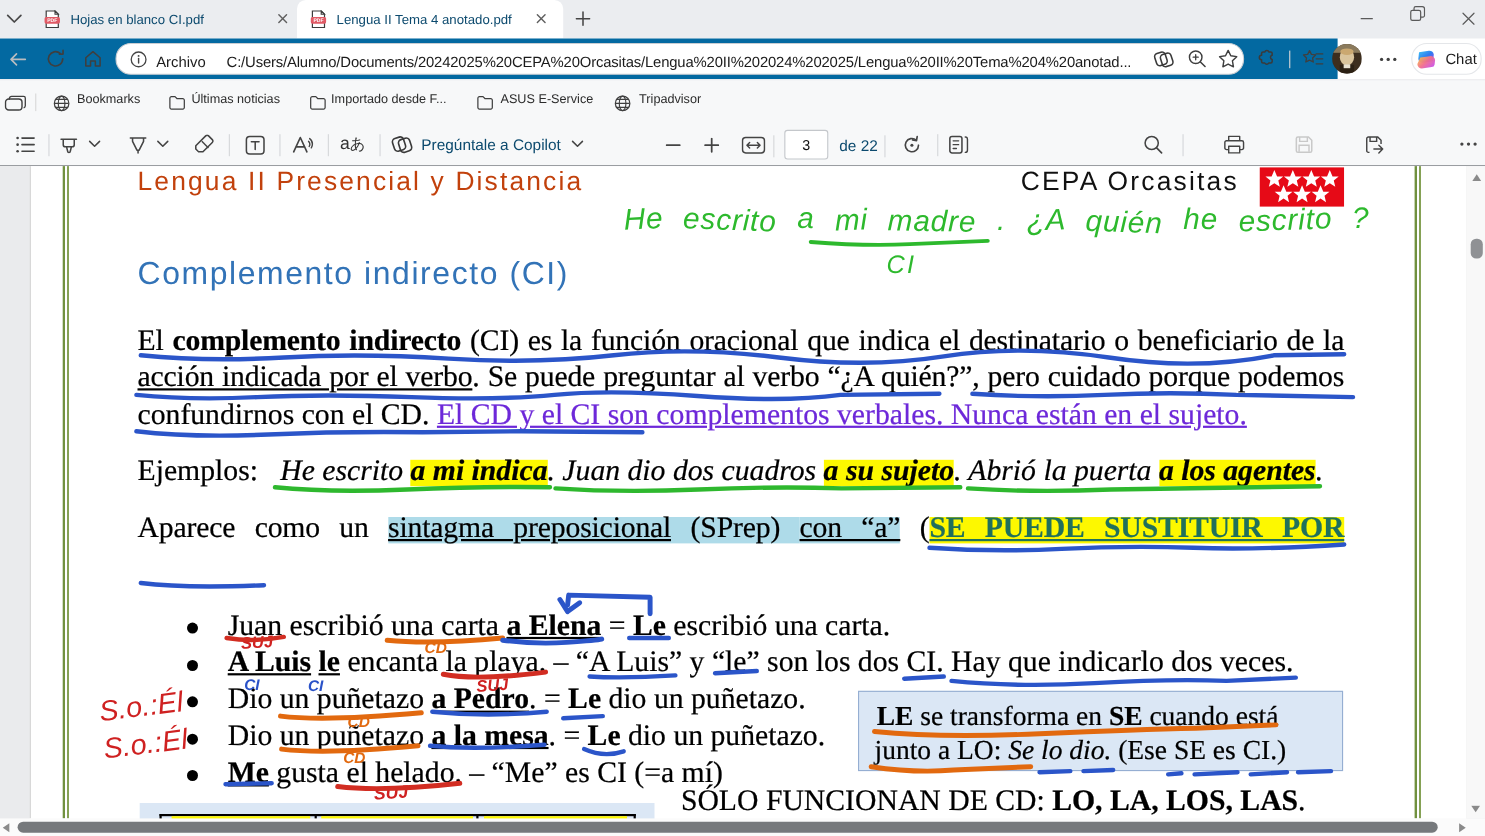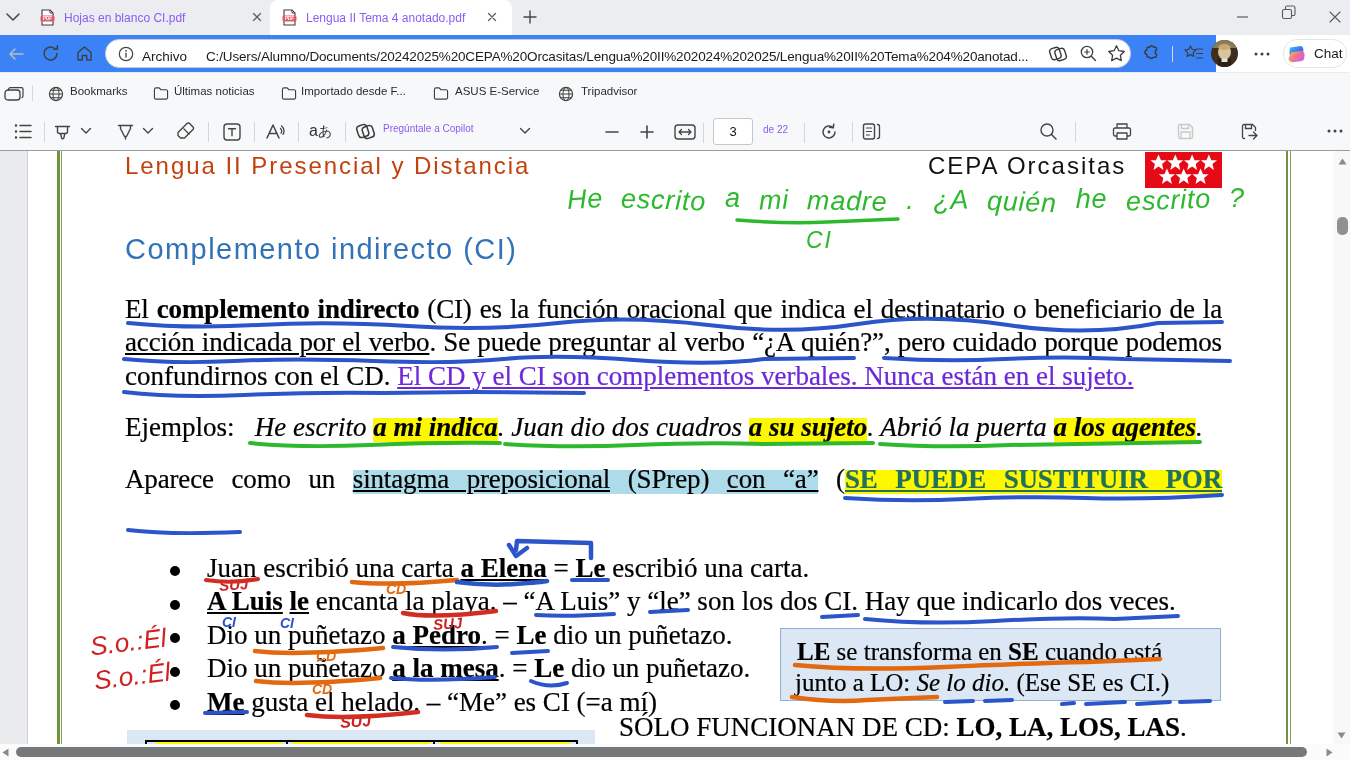--- a/index.html
+++ b/index.html
@@ -3,44 +3,44 @@
 <meta charset="utf-8">
 <style>
 * { margin:0; padding:0; box-sizing:border-box; }
 html,body { width:1350px; height:760px; overflow:hidden; font-family:"Liberation Sans", sans-serif; }
 body { position:relative; background:#fff; }
 .abs { position:absolute; }
 
 
 #tabbar { position:absolute; left:0; top:0; width:1350px; height:35px; background:#ebedf0; }
 #tabchev { position:absolute; left:6px; top:5px; width:26px; height:26px; border-radius:6px; }
-.tab { position:absolute; top:0; height:35px; font-size:12px; color:#8b5cf6; }
+.tab { position:absolute; top:0; height:35px; font-size:12px; color:#0c4a6e; }
 #tab1 { left:31px; width:238px; background:#ebedf0; }
 #tab2 { left:270px; width:242px; background:#ffffff; border-radius:8px 8px 0 0; }
 .tabtitle { position:absolute; top:11px; white-space:nowrap; }
 .tabx { position:absolute; top:10px; width:14px; height:14px; color:#5f5f5f; }
 .pdficon { position:absolute; top:9px; width:15px; height:17px; }
 #newtab { position:absolute; left:521px; top:8px; width:18px; height:18px; color:#454545; }
 
 
-#addrrow { position:absolute; left:0; top:35px; width:1216px; height:37px; background:#3b82f6; }
+#addrrow { position:absolute; left:0; top:35px; width:1216px; height:37px; background:#0369a1; }
 #urlpill { position:absolute; left:105px; top:4px; width:1026px; height:29px; border:1px solid #c9cdd2; border-radius:14px; background:#fff; }
 #urltext { position:absolute; left:100px; top:9px; font-size:13.5px; letter-spacing:-0.15px; color:#1b1b1b; white-space:nowrap; }
 #archivo { position:absolute; left:36px; top:9px; font-size:13.5px; color:#1b1b1b; }
 #chatpill { position:absolute; left:1283px; top:4px; width:64px; height:29px; border:1px solid #e4e6e9; border-radius:14px; background:#fff; }
 
 
 #bmrow { position:absolute; left:0; top:72px; width:1350px; height:37px; background:#f7f8f9; border-top:1px solid #ececee; font-size:11.5px; color:#2b2b2b; }
 .bmitem { position:absolute; top:12px; white-space:nowrap; }
 
 
 #pdfbar { position:absolute; left:0; top:109px; width:1350px; height:42px; background:#f7f8f9; border-bottom:1px solid #9a9da1; }
 .tbsep { position:absolute; top:13px; width:1px; height:20px; background:#d4d6d9; }
 #pagebox { position:absolute; left:713px; top:9px; width:40px; height:27px; background:#fff; border:1px solid #c4c7cb; border-radius:3px; font-size:13px; color:#111; text-align:center; line-height:25px; }
-.tbtext { position:absolute; font-size:10px; color:#8b5cf6; }
+.tbtext { position:absolute; font-size:14px; color:#0c4a6e; }
 
 
 #content { position:absolute; left:0; top:151px; width:1350px; height:609px; background:#eaebed; }
 #page { position:absolute; left:27px; top:0; width:1306px; height:609px; background:#ffffff; }
 .greenline { position:absolute; top:0; height:593px; width:7px;
   background:linear-gradient(90deg,#71913f 0 2.5px,rgba(255,255,255,0) 2.5px 4px,#85a155 4px 5.5px,rgba(255,255,255,0) 5.5px); }
 .line { position:absolute; font-family:"Liberation Serif", serif; font-size:27px; line-height:33.5px; color:#000; white-space:nowrap; -webkit-text-stroke:0.2px; }
 .bx { font-size:25px !important; line-height:31px !important; }
 .just { white-space:normal; text-align:justify; text-align-last:justify; letter-spacing:-0.15px; }
 .cy { background-image:linear-gradient(#aedbe9,#aedbe9); background-size:100% 28px; background-position:0 6.5px; background-repeat:no-repeat; }

